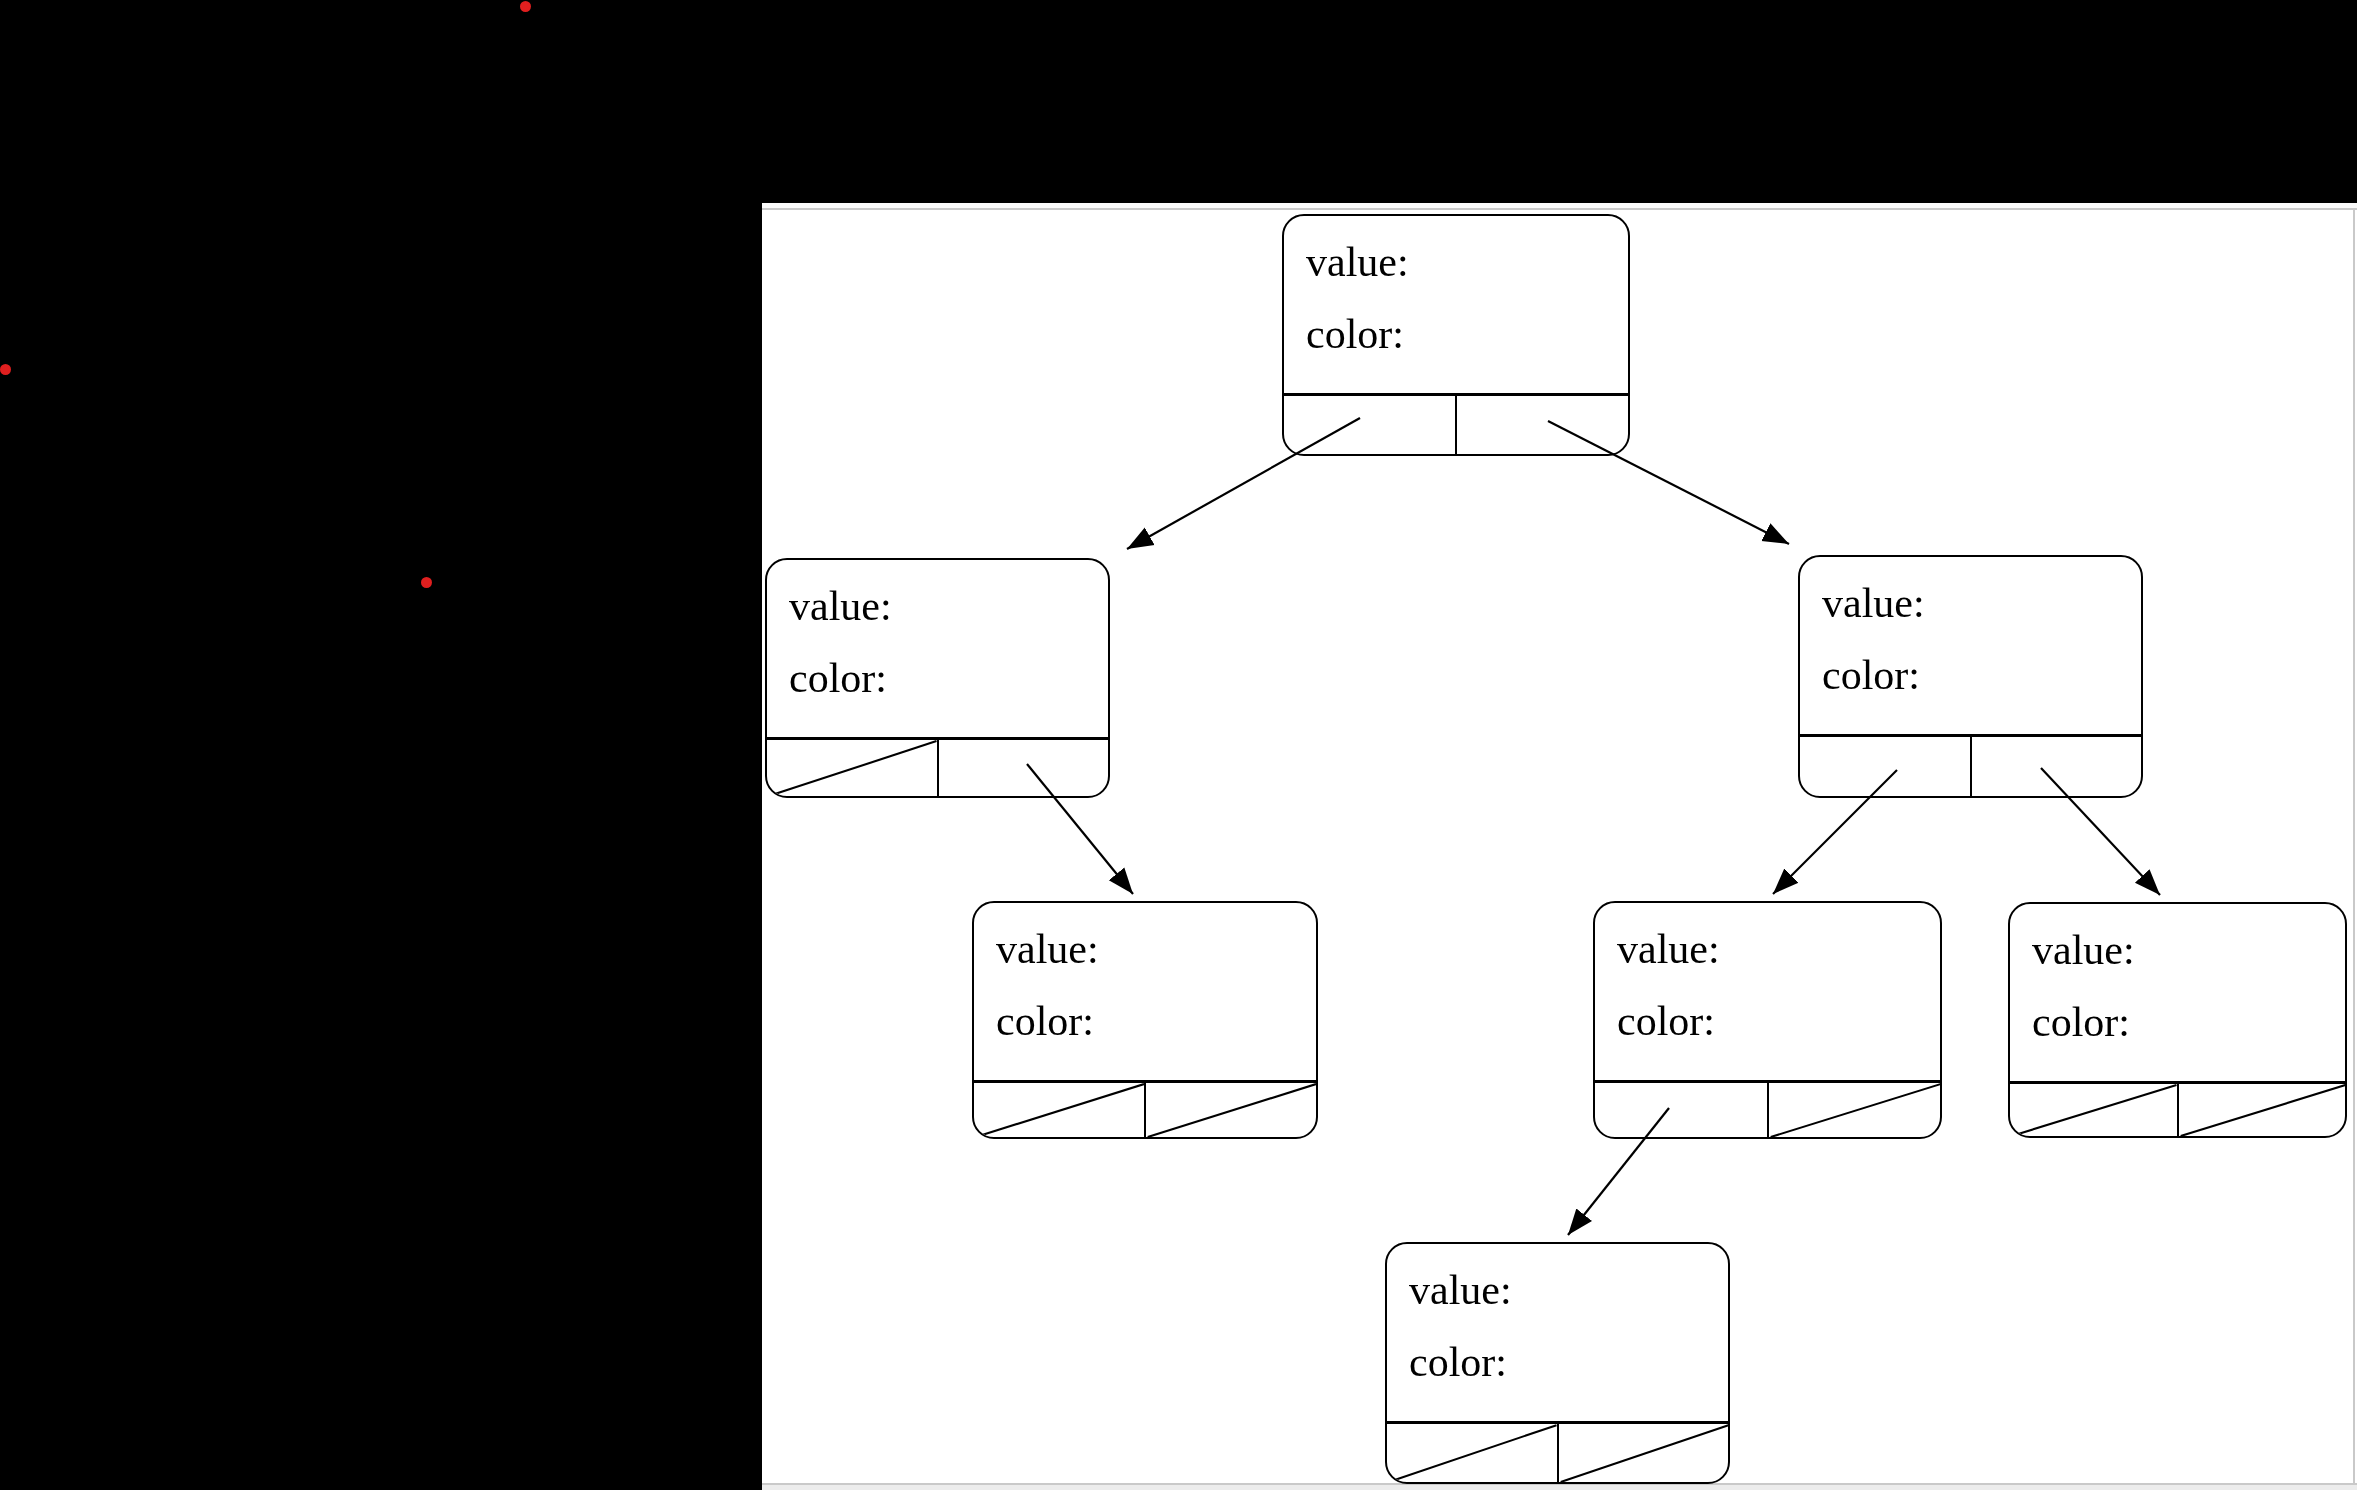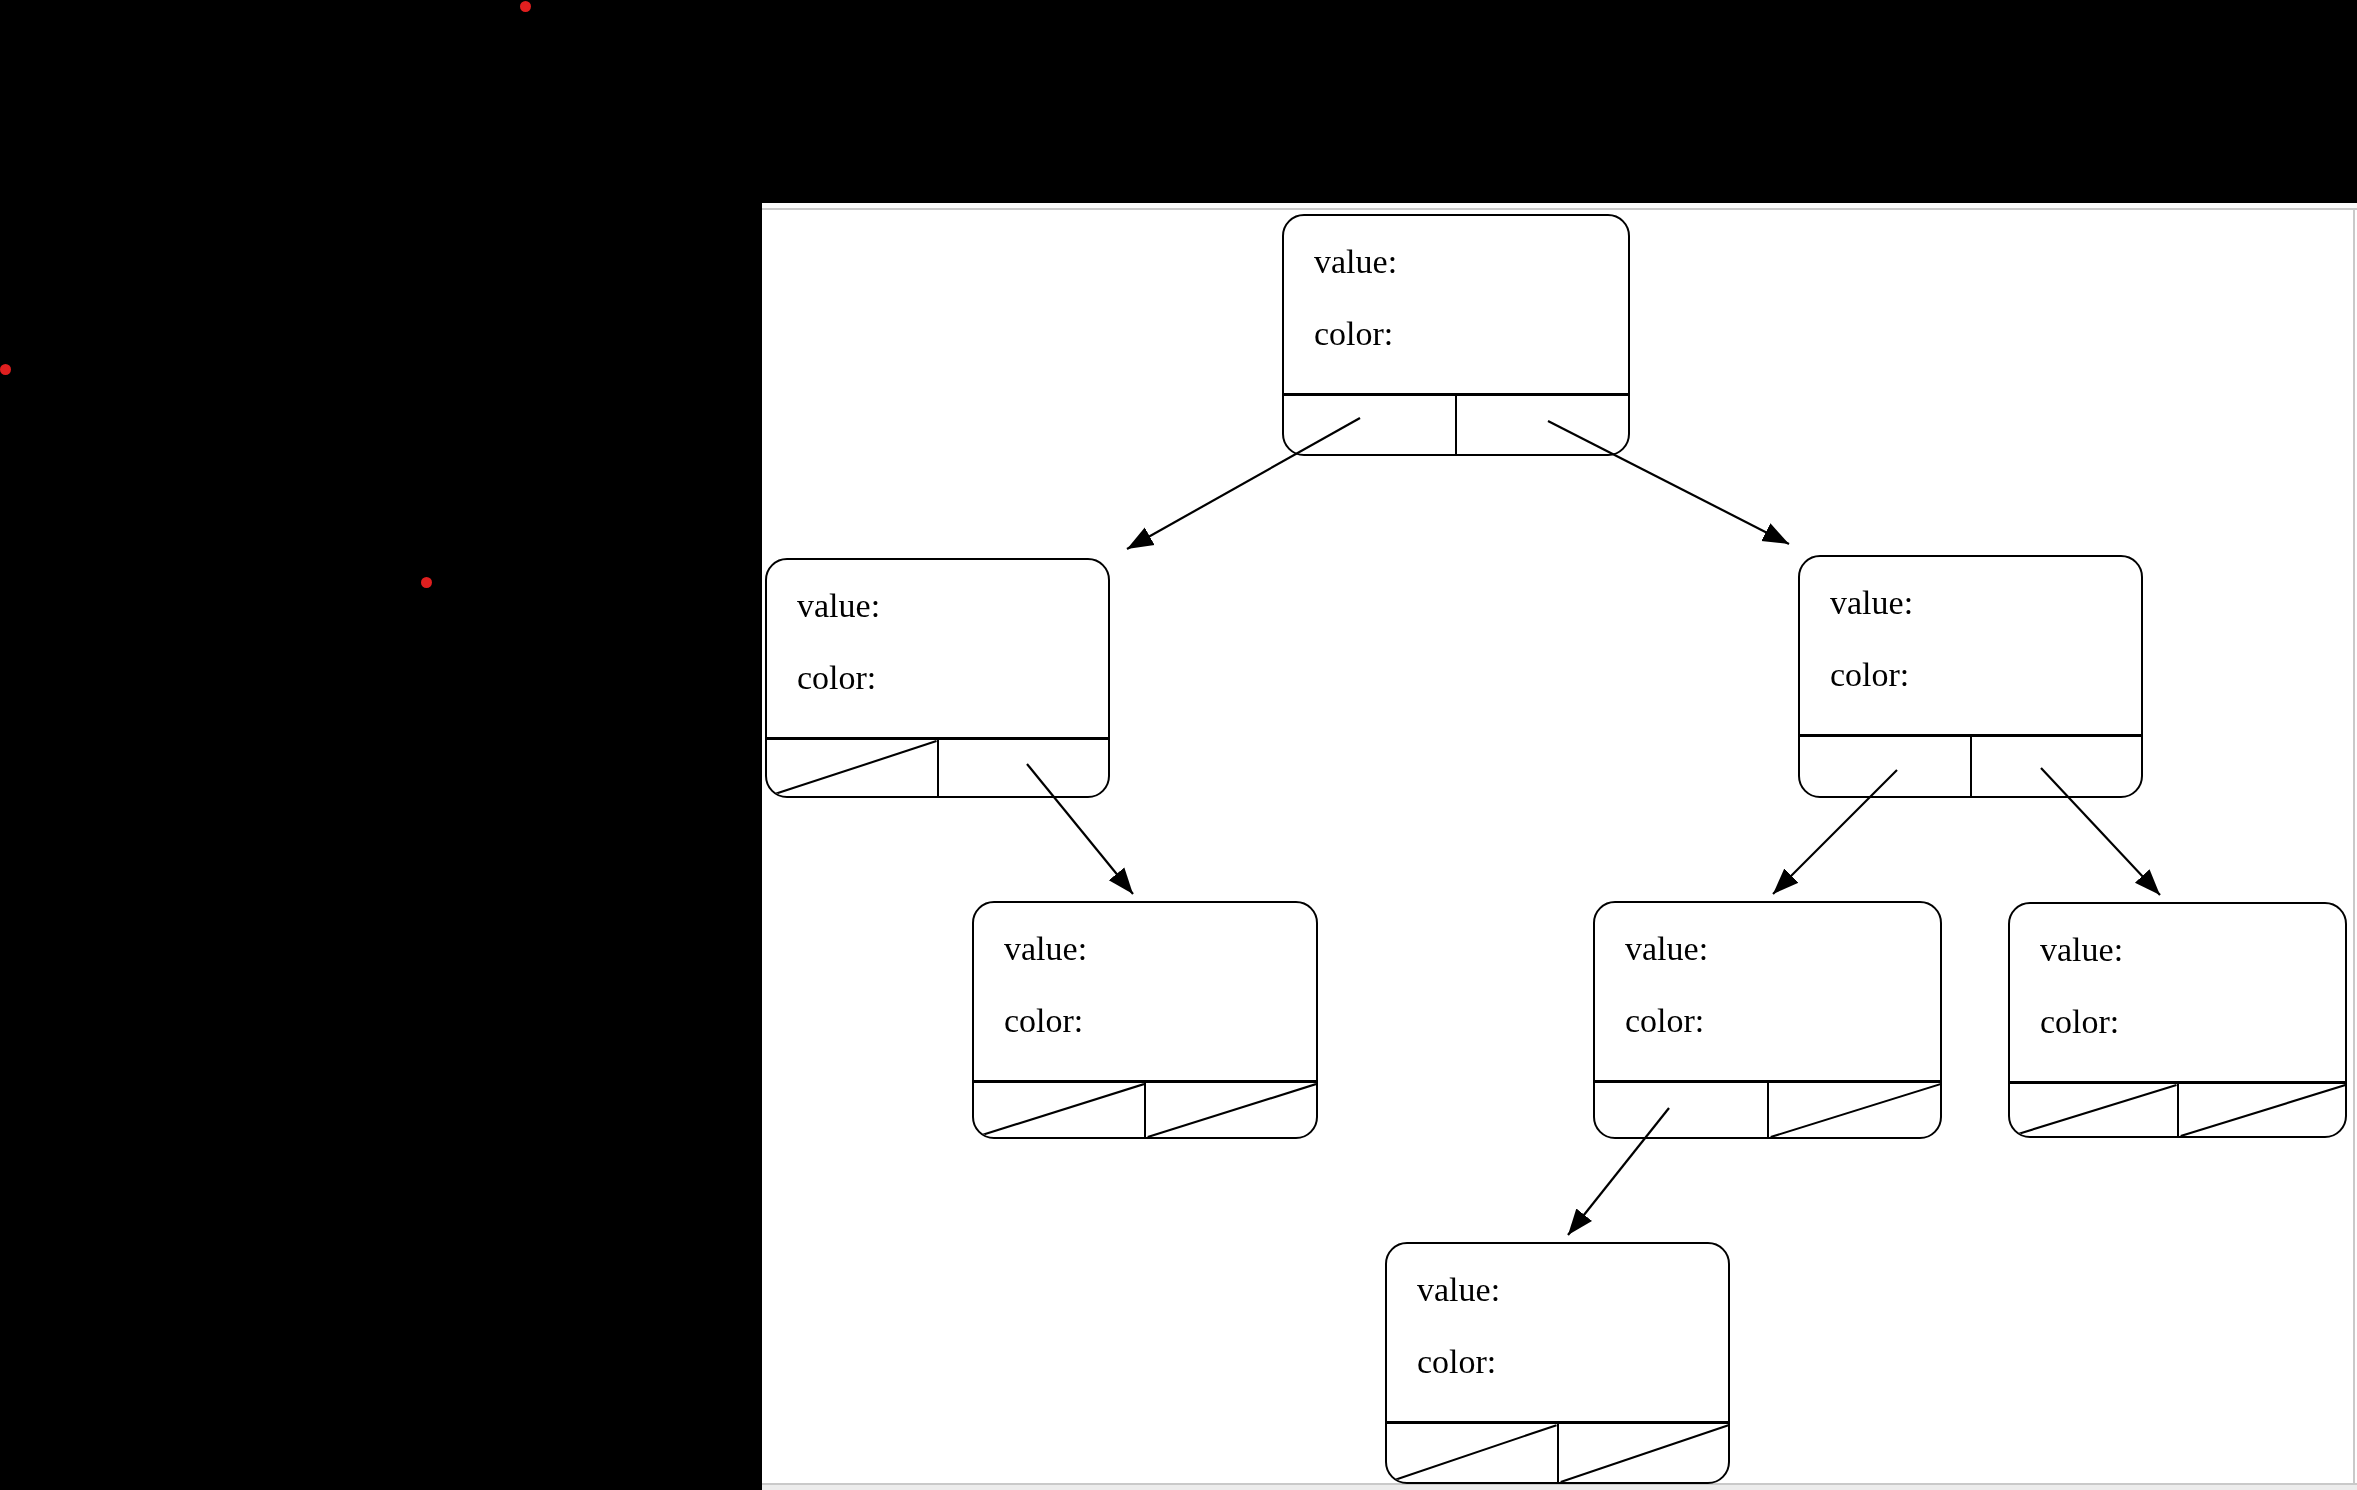--- a/index.html
+++ b/index.html
@@ -16,21 +16,21 @@
         background:var(--color-page-bottom-strip,#ececec);
         border-top:2px solid var(--color-page-border,#c9c9c9);}
   .page-right-border{position:absolute;top:7px;right:2px;bottom:7px;width:2px;
         background:var(--color-page-border,#c9c9c9);}
   .edges{position:absolute;left:0;top:0;width:100%;height:100%;pointer-events:none;}
   .edges line{stroke:var(--color-line,#000);stroke-width:2.2;}
   .edges marker path{fill:var(--color-line,#000);}
   .node{position:absolute;box-sizing:border-box;border:2.5px solid var(--color-line,#000);
         border-radius:22px;background:var(--color-page,#fff);overflow:hidden;
         display:flex;flex-direction:column;}
-  .node-fields{height:167px;padding:10px 0 0 30px;font-size:34px;line-height:72px;
+  .node-fields{height:167px;padding:10px 0 0 22px;font-size:42px;line-height:72px;
         color:var(--color-text,#000);}
   .node-pointers{flex:1;display:flex;border-top:3px solid var(--color-line,#000);}
   .cell{flex:1;position:relative;}
   .cell-right{border-left:2.5px solid var(--color-line,#000);}
   .slash{position:absolute;left:0;top:0;width:100%;height:100%;display:block;}
   .slash line{stroke:var(--color-line,#000);stroke-width:2.1;}
 </style>
 </head>
 <body>
 

